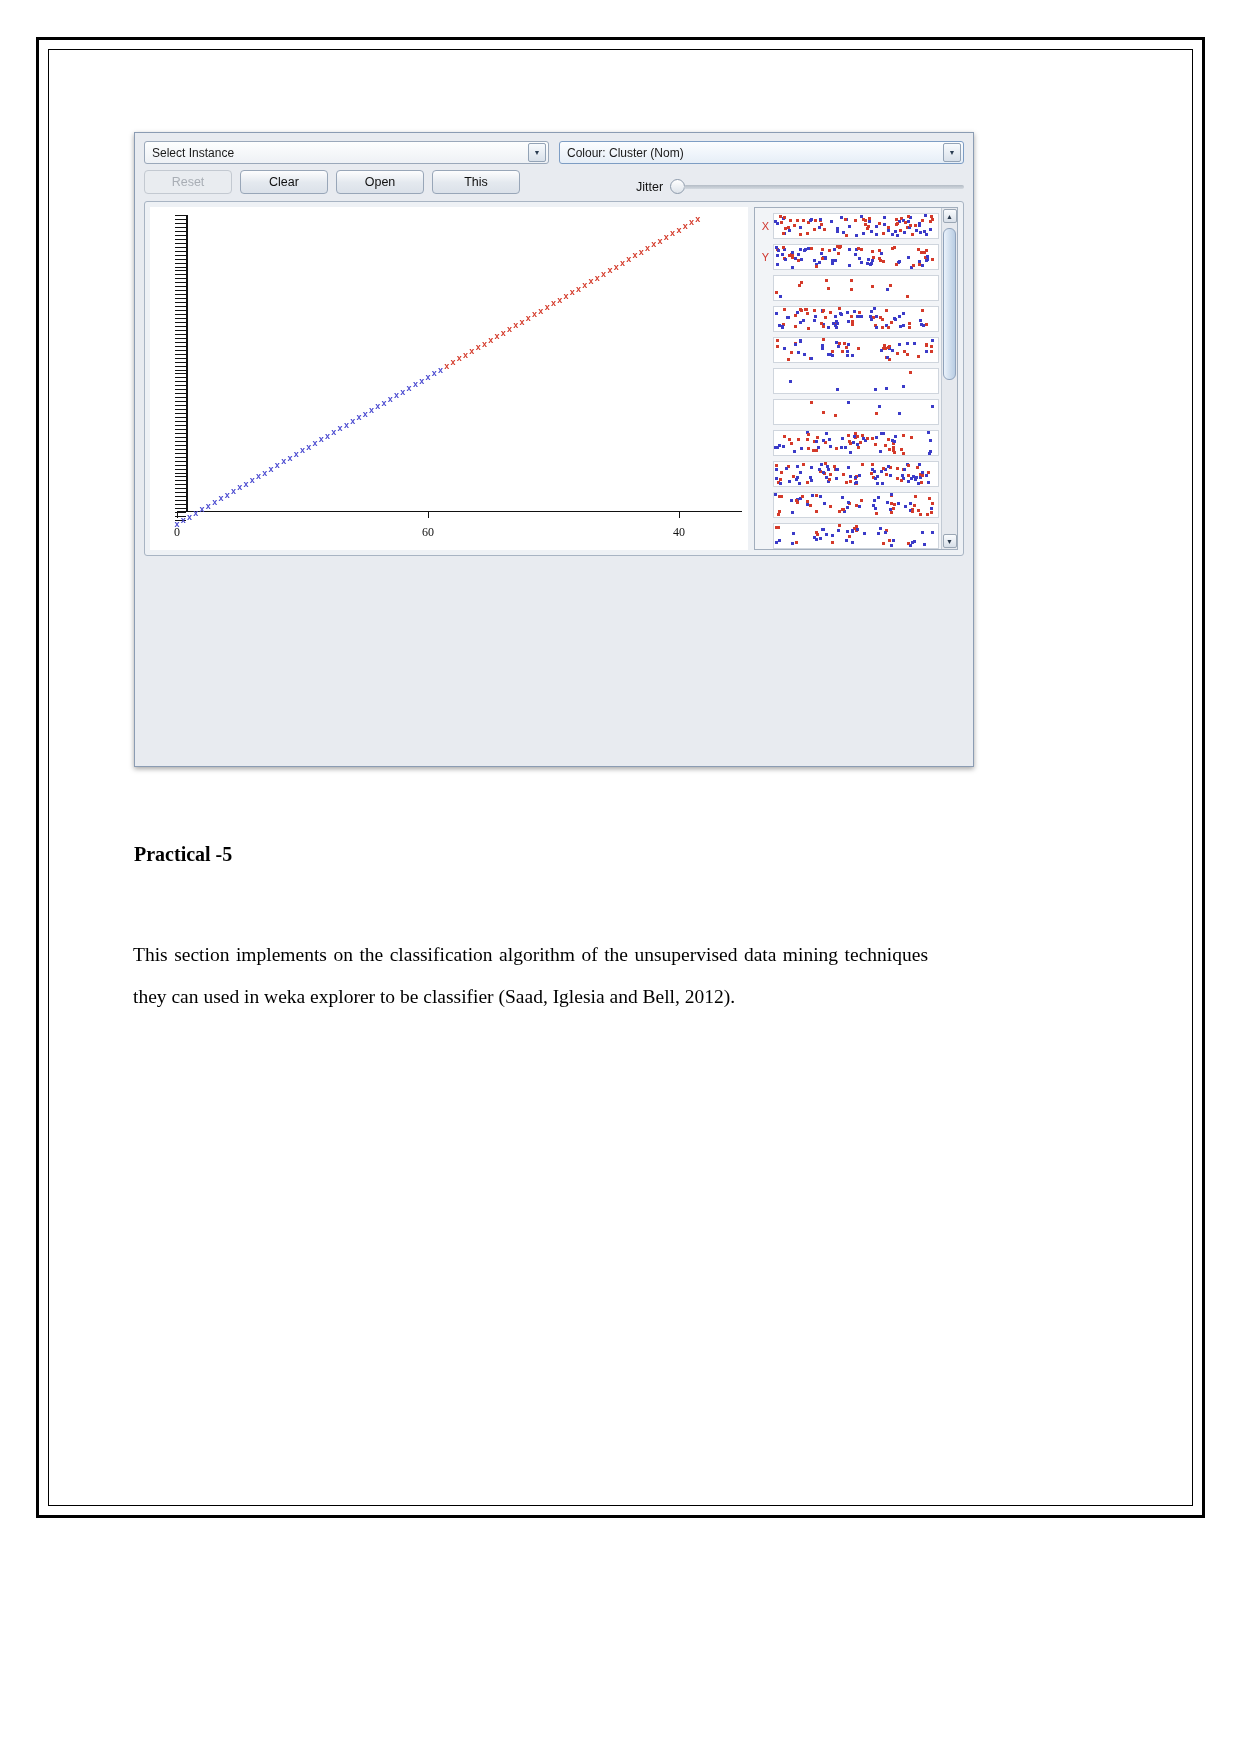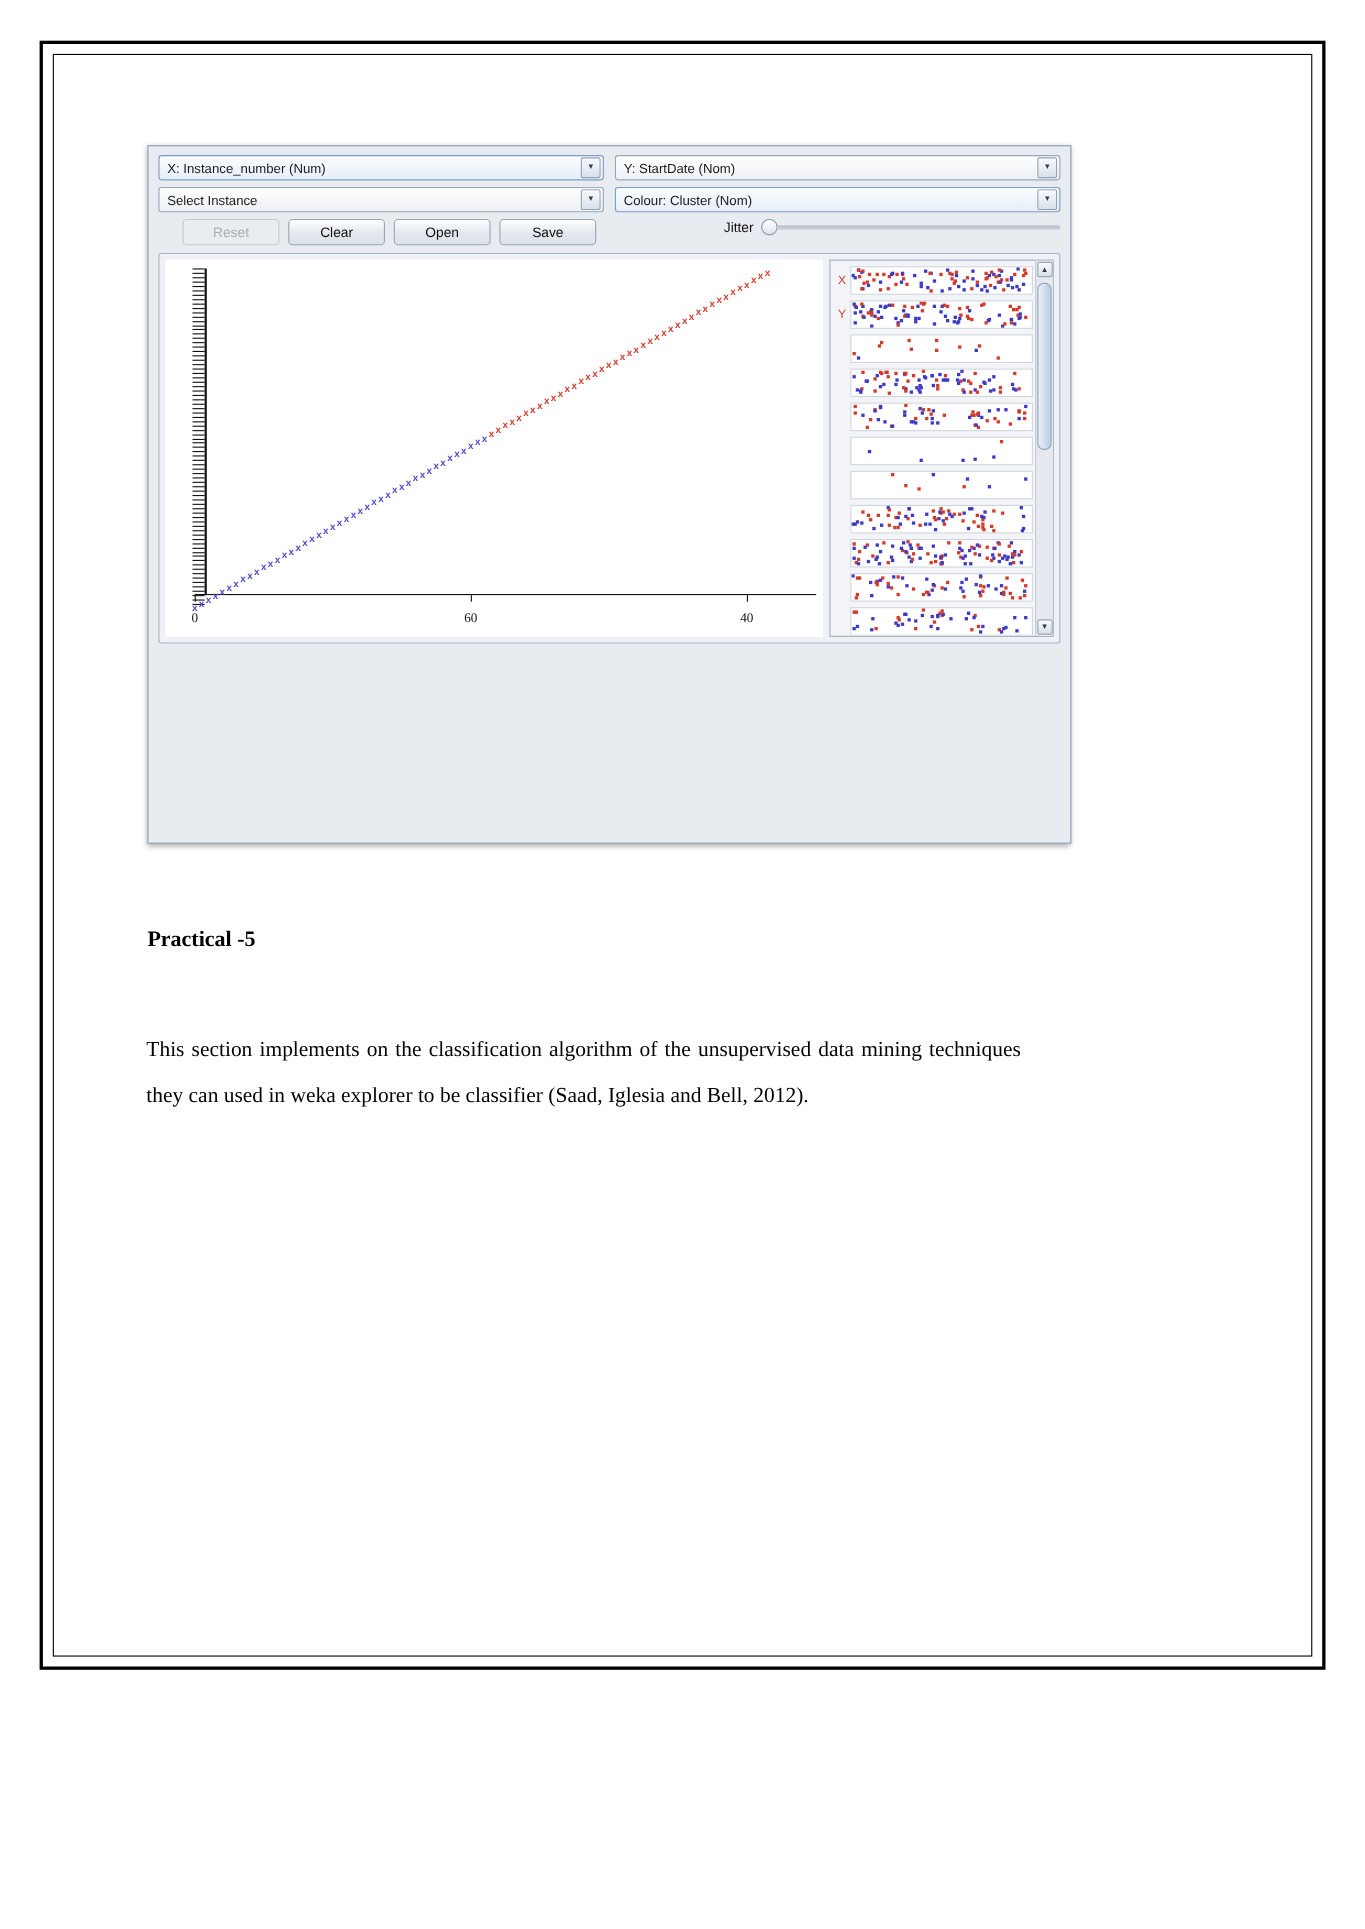--- a/index.html
+++ b/index.html
@@ -93,21 +93,21 @@
   .combo-arrow {
     position:absolute; right:2px; top:1px;
     width:18px; height:19px;
     border:1px solid #93a3b6; border-radius:2px;
     background:linear-gradient(to bottom,#f7fafd,#d9e1ea);
     display:flex; align-items:center; justify-content:center;
     font-size:7px; color:#2b3d52;
     box-sizing:border-box;
   }
 
-  .btnrow { display:flex; align-items:flex-start; margin-bottom:7px;margin-left:22px; }
+  .btnrow { display:flex; align-items:flex-end; margin-bottom:7px; }
   .btn {
     width:88px; height:24px;
     border:1px solid #98a6b8; border-radius:4px;
     background:linear-gradient(to bottom,#fdfdfe,#e4e9ef 52%,#dbe1e9);
     font-size:12.5px; color:#101010;
     display:flex; align-items:center; justify-content:center;
     margin-right:8px;
     box-sizing:border-box;
   }
   .btn.disabled { color:#a9aeb5; border-color:#c3c9d1; background:#e9ecf0; }
@@ -242,47 +242,37 @@
 
 <div class="page-frame">
   <div class="page-frame-inner"></div>
 </div>
 
 <div class="weka-window">
 
 
   <div class="win-body">
 
-    <div class="row">
-      <div class="combo accent">
-        <span class="combo-text">X: Instance_number (Num)</span>
-        <span class="combo-arrow">▼</span>
-      </div>
-      <div class="combo">
-        <span class="combo-text">Y: StartDate (Nom)</span>
-        <span class="combo-arrow">▼</span>
-      </div>
-    </div>
 
     <div class="row">
       <div class="combo">
         <span class="combo-text">Select Instance</span>
         <span class="combo-arrow">▼</span>
       </div>
       <div class="combo accent">
         <span class="combo-text">Colour: Cluster (Nom)</span>
         <span class="combo-arrow">▼</span>
       </div>
     </div>
 
     <div class="btnrow">
       <div class="btn disabled">Reset</div>
       <div class="btn">Clear</div>
       <div class="btn">Open</div>
-      <div class="btn">Save</div>
+      <div class="btn">This</div>
       <div class="jitter-wrap">
         <span class="jitter-label">Jitter</span>
         <span class="jitter-knob"></span>
         <span class="jitter-track"></span>
       </div>
     </div>
 
 
     <div class="plot-panel">
       <div class="canvas-area">

